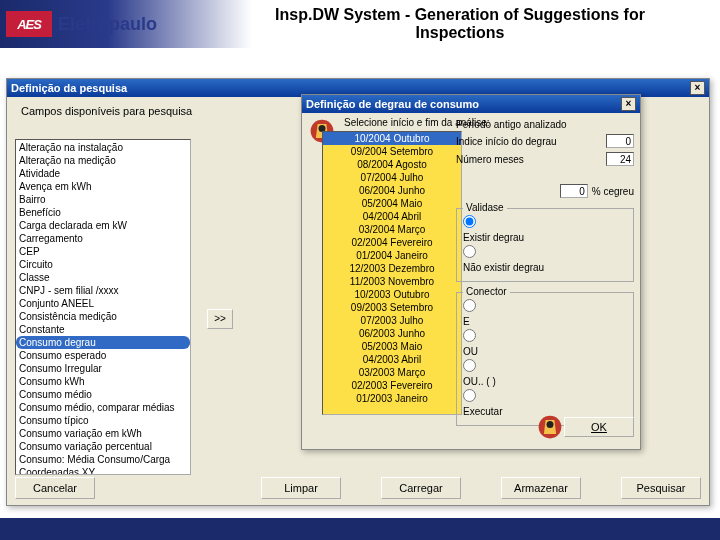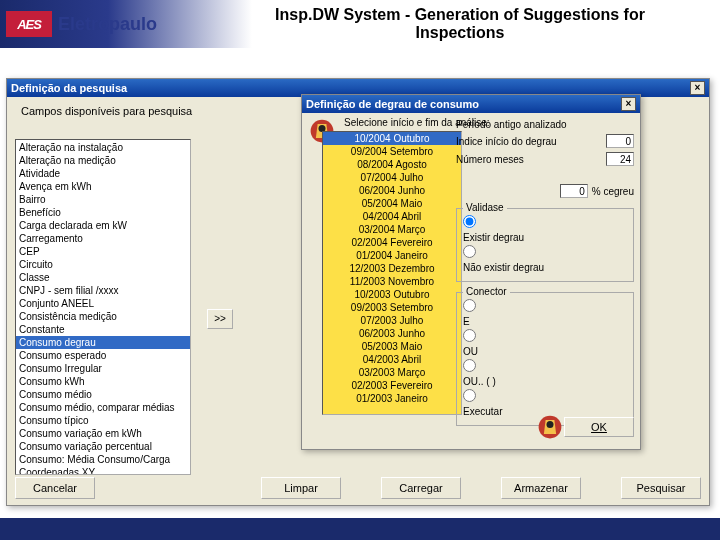--- a/index.html
+++ b/index.html
@@ -118,20 +118,21 @@
   }
   .listbox .li {
     padding: 0 3px;
     white-space: nowrap;
     overflow: hidden;
     text-overflow: clip;
   }
   .listbox .li.sel {
     background: #316ac5;
     color: #fff;
+    border-radius: 6px;
   }
   .btn-right {
     position: absolute;
     left: 200px; top: 212px;
     width: 26px; height: 20px;
     background: #ece9d8;
     border: 1px outset #fff;
     font-size: 10px;
     cursor: pointer;
     text-align:center;

